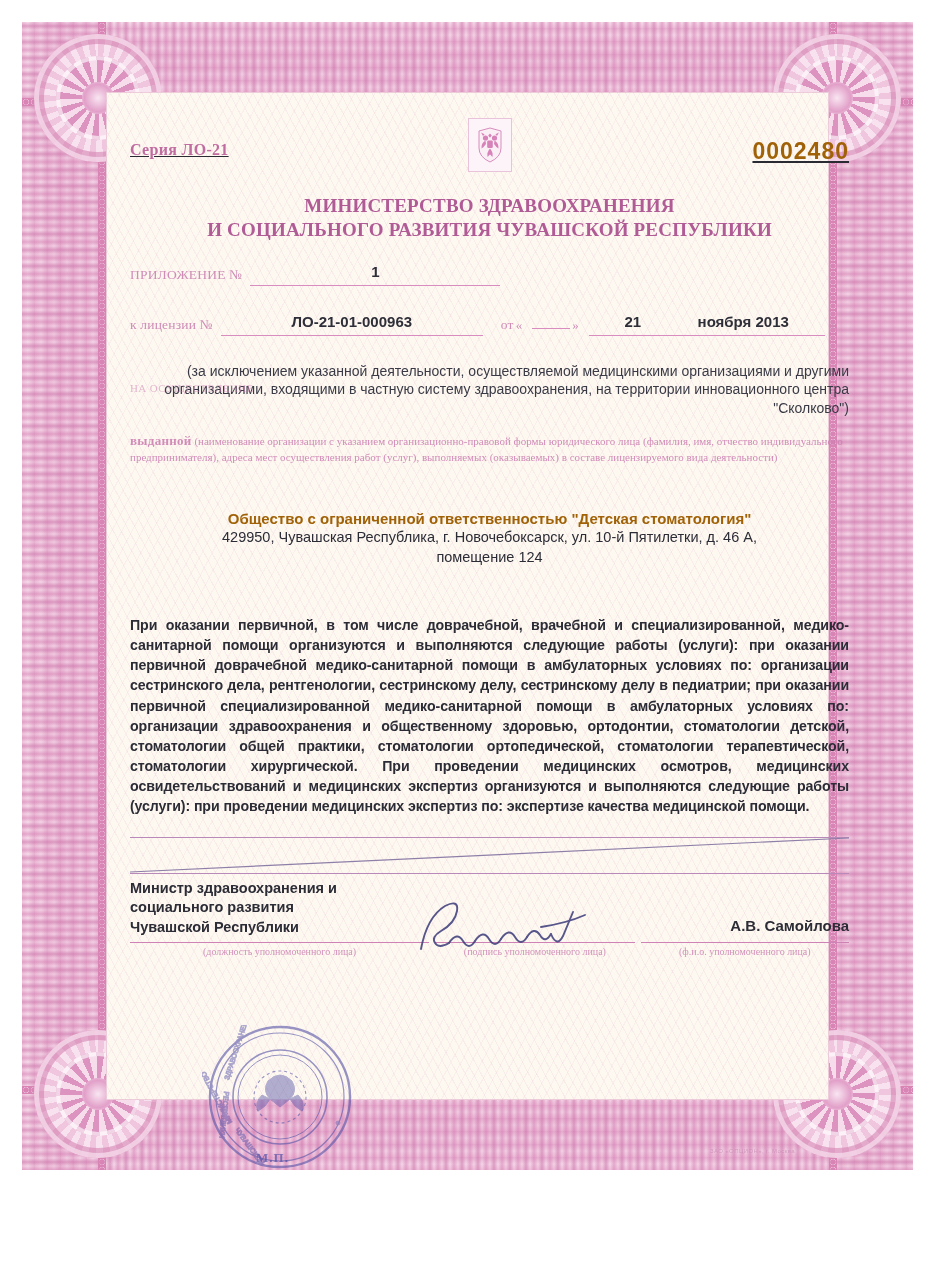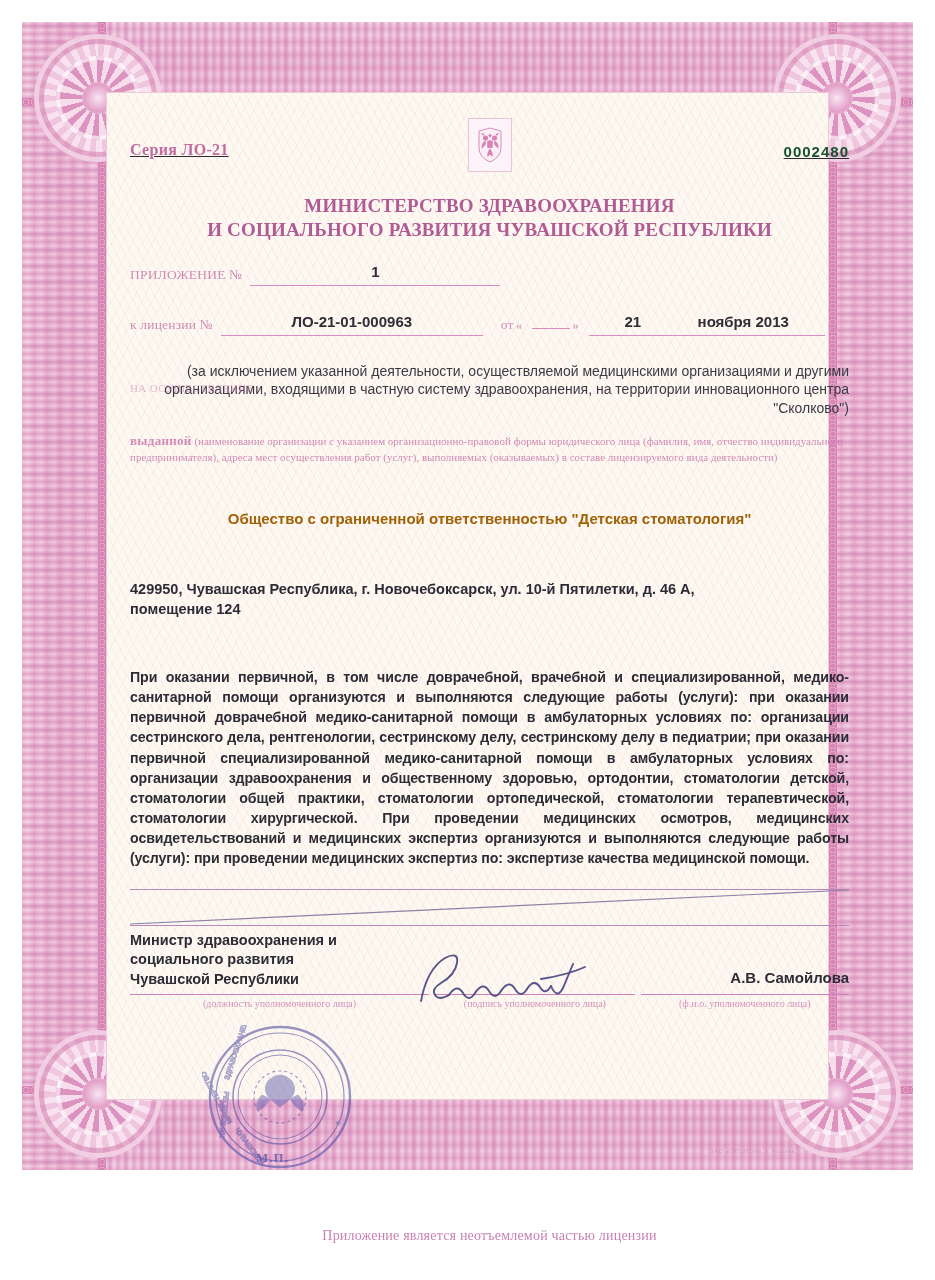--- a/index.html
+++ b/index.html
@@ -150,23 +150,23 @@
   .serial {
     font-family: "Liberation Serif", serif;
     font-weight: bold;
     font-size: 16px;
     color: #c06ca0;
     letter-spacing: .3px;
     padding-bottom: 6px;
   }
   .formnum {
     font-family: "Liberation Sans", sans-serif;
-    font-size: 15px;
-    font-weight: bold;
-    color: #14532d;
+    font-size: 23px;
+    font-weight: bold;
+    color: #a16207;
     letter-spacing: 1px;
     padding-bottom: 4px;
   }
   .coat {
     position: absolute;
     left: 50%;
     transform: translateX(-50%);
     top: -2px;
     width: 42px; height: 52px;
     background: #fdf4f9;
@@ -255,23 +255,23 @@
   .issued b { font-size: 13px; letter-spacing: .3px; }
 
   .org {
     margin-top: 44px;
     text-align: center;
     font-size: 15px;
     font-weight: bold;
     color: #a16207;
   }
   .addr {
-    margin-top: 52px;
+    text-align: center;
     font-size: 14.5px;
-    font-weight: bold;
+    font-weight: normal;
     line-height: 1.38;
     color: #2c2c36;
   }
 
   .body-text {
     margin-top: 48px;
     font-size: 14.2px;
     line-height: 1.42;
     text-align: justify;
     color: #2c2c36;
@@ -522,17 +522,16 @@
             <text transform="rotate(54) translate(0,56)">ЧУВАШСКОЙ</text>
             <text transform="rotate(96) translate(0,56)">РЕСПУБЛИКИ</text>
           </g>
           <circle cx="-58" cy="26" r="2" fill="#5a56a8" opacity=".7"></circle>
           <circle cx="58" cy="26" r="2" fill="#5a56a8" opacity=".7"></circle>
         </g>
       </svg>
     </div>
     <div class="mp">М.П.</div>
 
-    <div class="footer">Приложение является неотъемлемой частью лицензии</div>
   </div>
 
   <div class="printmark">ЗАО «ОПЦИОН», г. Москва</div>
 </div>
 
 </body></html>

